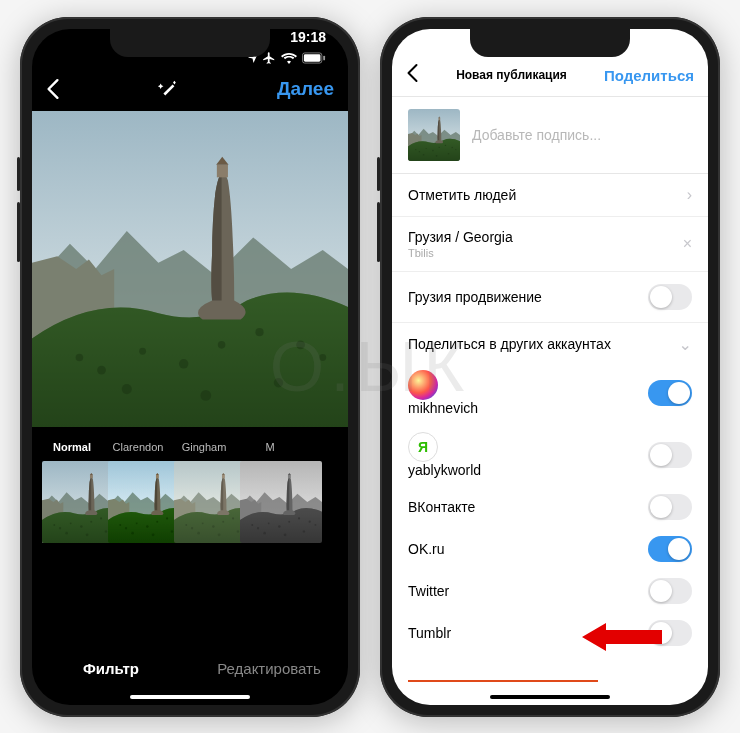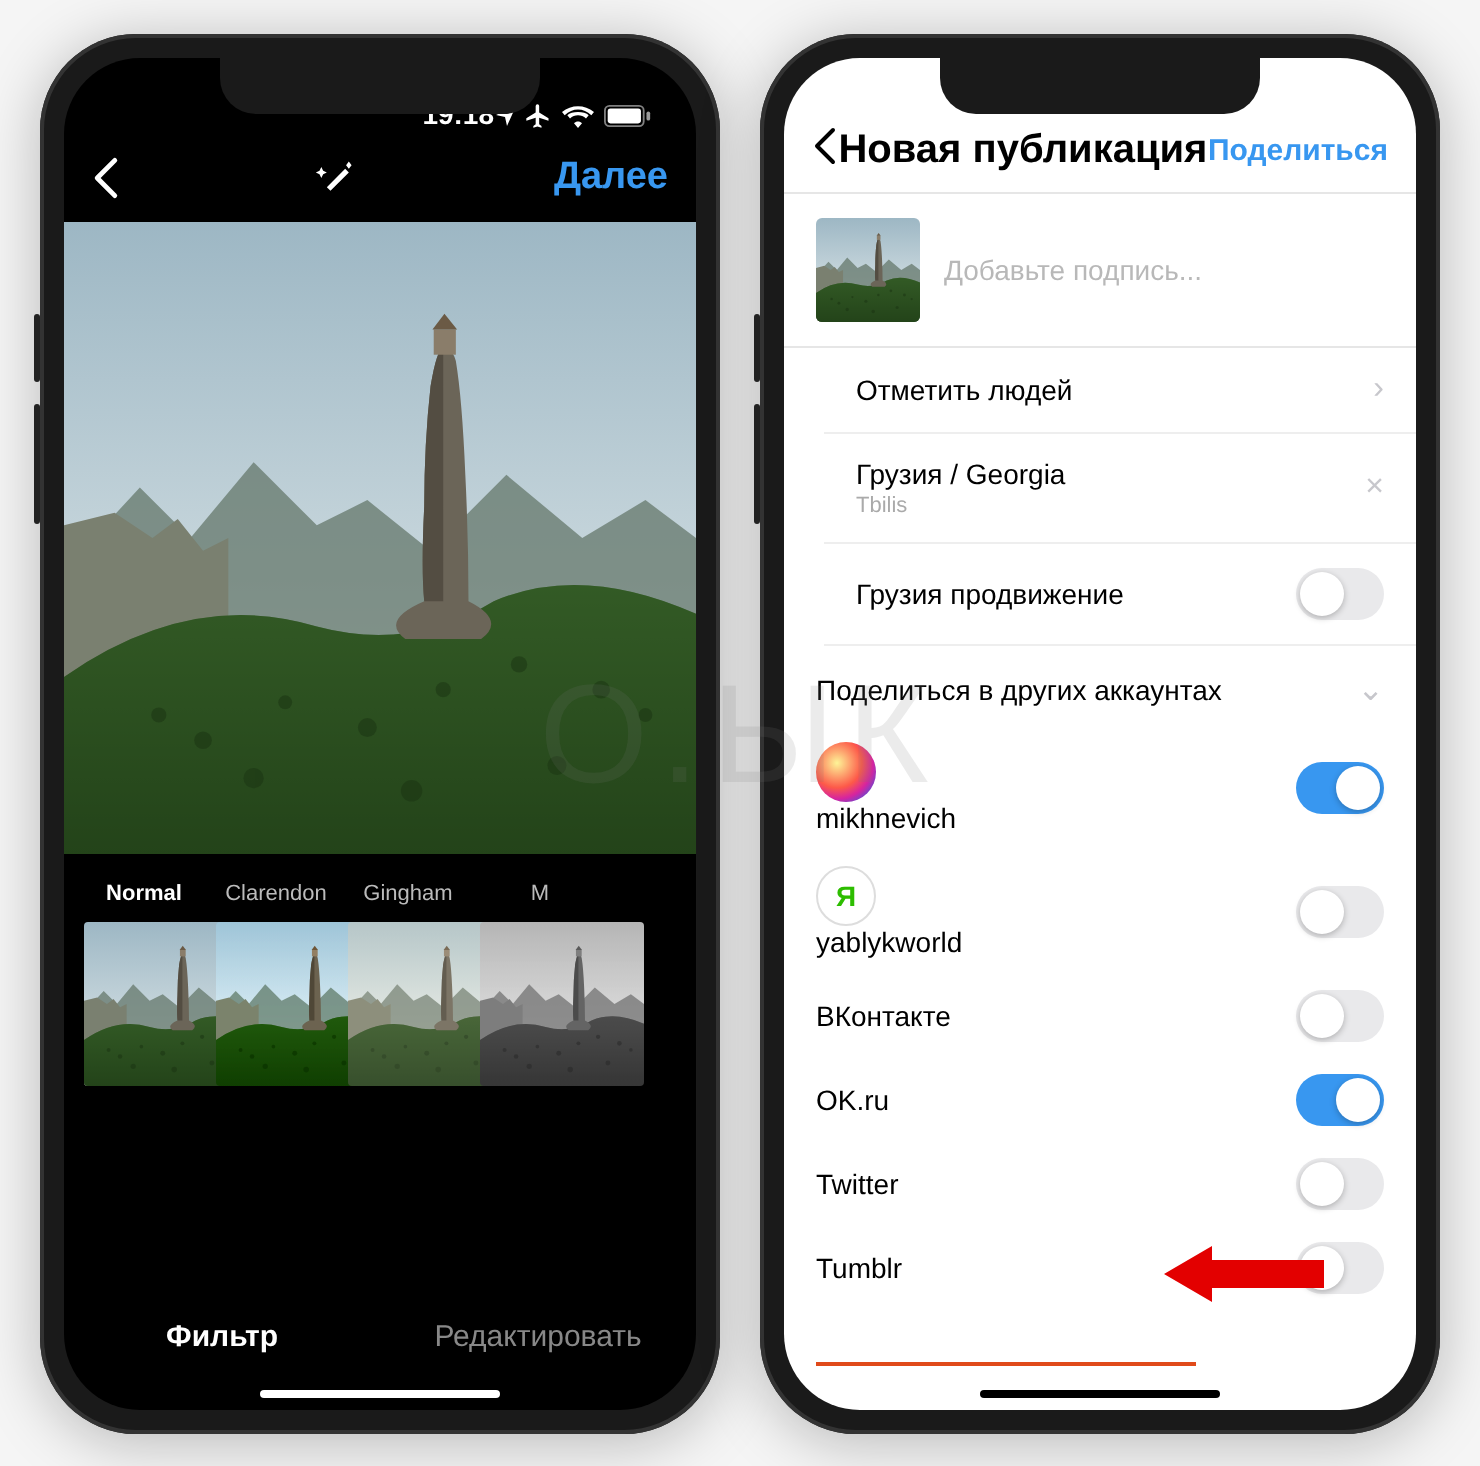--- a/index.html
+++ b/index.html
@@ -37,23 +37,24 @@
 
   .notch {
     position:absolute; top:0; left:50%; transform:translateX(-50%);
     width: 160px; height: 28px; background:#1a1a1a;
     border-bottom-left-radius: 18px; border-bottom-right-radius:18px;
     z-index: 50;
   }
 
   
   .statusbar {
-    height: 38px; display:flex; align-items:flex-end; justify-content:flex-end;
+    height: 38px; display:flex; align-items:flex-end; justify-content:space-between;
     padding: 0 22px 2px 22px; font-size:14px; font-weight:600;
     color:#fff;
+    flex-direction:column;
   }
   .status-icons { display:flex; gap:5px; align-items:center; }
   .status-icons svg { display:block; }
 
   .navbar-dark {
     height: 44px; display:flex; align-items:center; justify-content:space-between;
     padding: 0 14px;
   }
   .nav-next { color:#3897f0; font-size:19px; font-weight:600; }
   .nav-back svg, .nav-wand svg { display:block; }
@@ -86,35 +87,34 @@
   .home-ind { position:absolute; bottom:6px; left:50%; transform:translateX(-50%);
     width:120px; height:4px; border-radius:3px; }
   .dark .home-ind { background:#fff; }
   .light .home-ind { background:#000; }
 
   
   .navbar-light {
     height: 68px; padding-top:26px; display:flex; align-items:center; justify-content:space-between;
     padding-left:14px; padding-right:14px; border-bottom:0.5px solid #e6e6e6;
   }
-  .navbar-light .title { font-size:20px; font-weight:600; }
+  .navbar-light .title { font-size:12px; font-weight:600; }
   .navbar-light .share { color:#3897f0; font-size:15px; font-weight:600;text-align:right; }
 
   .caption-row {
     display:flex; align-items:center; gap:12px; padding:12px 16px;
     border-bottom:0.5px solid #e6e6e6;
   }
   .caption-row .mini-thumb { width:52px; height:52px; border-radius:3px; overflow:hidden; flex-shrink:0;}
   .caption-row .placeholder { color:#b8b8b8; font-size:14px; }
 
   .row {
     display:flex; align-items:center; justify-content:space-between;
     padding: 12px 16px; font-size:14px;
     border-bottom:0.5px solid #eee;
-    margin-left:20px;
   }
   .row .sub { display:block; font-size:11px; color:#aaa; margin-top:2px; }
   .chev { color:#c7c7cc; font-size:16px; }
   .xmark { color:#c7c7cc; font-size:16px; }
 
   .section-hdr {
     padding: 12px 16px 8px 16px; font-size:14px; color:#000;
     display:flex; justify-content:space-between; align-items:center;
   }
   .section-hdr .chev { color:#c7c7cc; }

